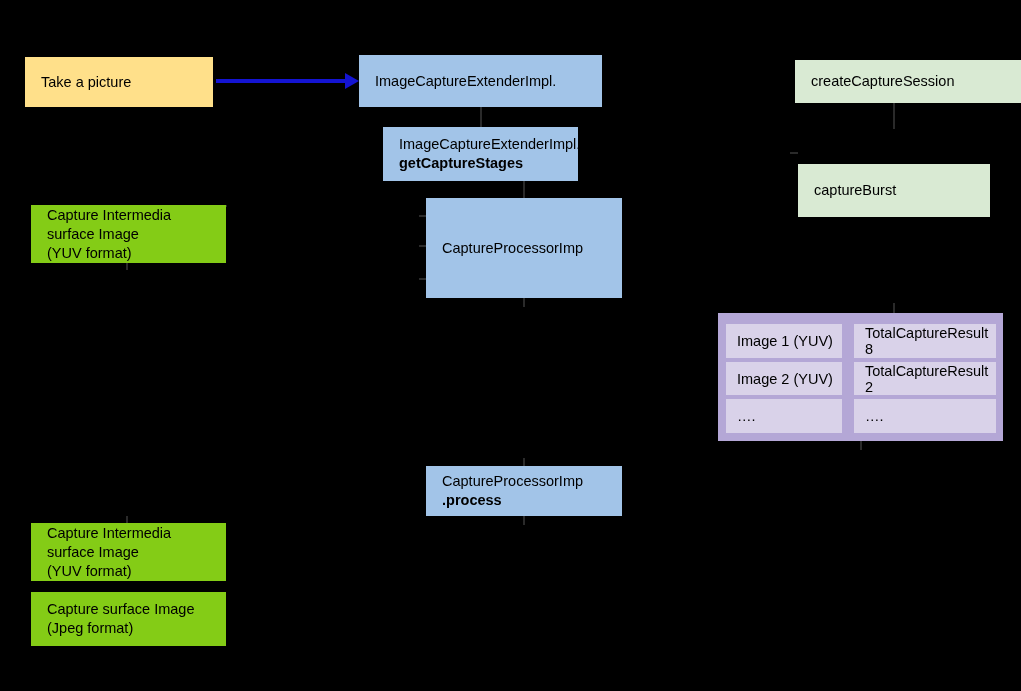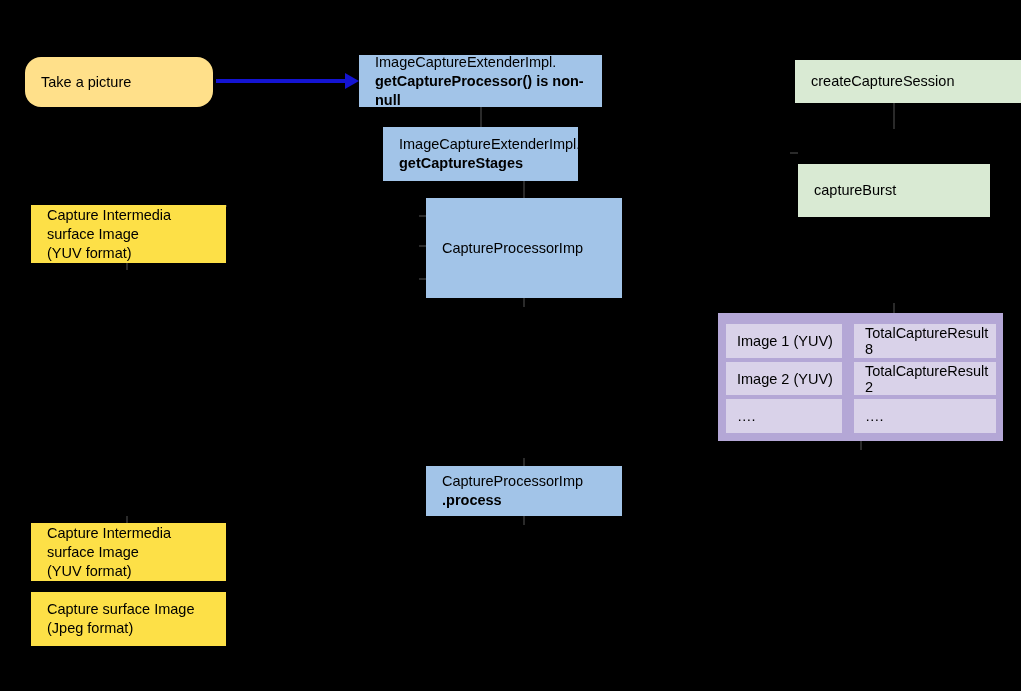--- a/index.html
+++ b/index.html
@@ -30,22 +30,22 @@
     justify-content: center;
     font-size: 14.5px;
     line-height: 19px;
     color: #000000;
     white-space: pre-line;
   }
   .node .txt { display: block; }
   .node.pad-l { padding-left: 16px; }
 
   
-  .fill-amber   { background: #ffe08a; border-radius: 16px; }
-  .fill-cream   { background: #fde047; }
+  .fill-amber   { background: #ffe08a; }
+  .fill-cream   { background: #84cc16; }
   .fill-blue    { background: #a2c4e8; }
   .fill-green   { background: #d9ead3; }
   .fill-purple-outer { background: #b4a7d6; }
   .fill-purple-cell  { background: #d9d2e9; }
 
   .bold { font-weight: bold; }
 
   
   .arrow-line {
     position: absolute;
@@ -111,21 +111,20 @@
 
   <div class="node fill-amber pad-l" style="left:25px;top:57px;width:188px;height:50px;">
     <span class="txt">Take a picture</span>
   </div>
 
   <div class="arrow-line" style="left:216px;top:79px;width:130px;"></div>
   <div class="arrow-head" style="left:345px;top:73px;"></div>
 
   <div class="node fill-blue pad-l" style="left:359px;top:55px;width:243px;height:52px;">
     <span class="txt">ImageCaptureExtenderImpl.</span>
-    <span class="txt bold">getCaptureProcessor() is non-null</span>
   </div>
 
   <div class="node fill-blue pad-l" style="left:383px;top:127px;width:195px;height:54px;">
     <span class="txt">ImageCaptureExtenderImpl.</span>
     <span class="txt bold">getCaptureStages</span>
   </div>
 
   <div class="node fill-blue pad-l" style="left:426px;top:198px;width:196px;height:100px;">
     <span class="txt">CaptureProcessorImp</span>
   </div>

